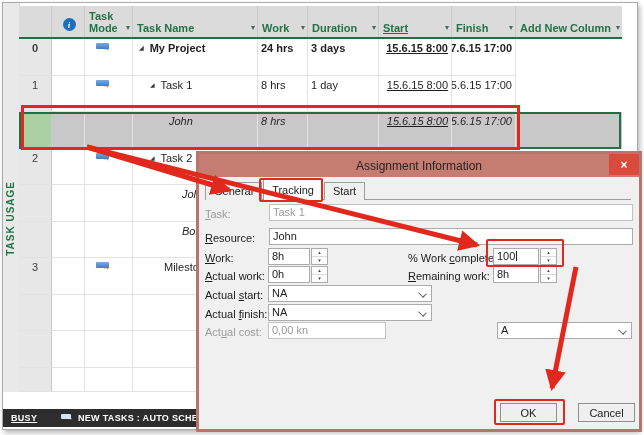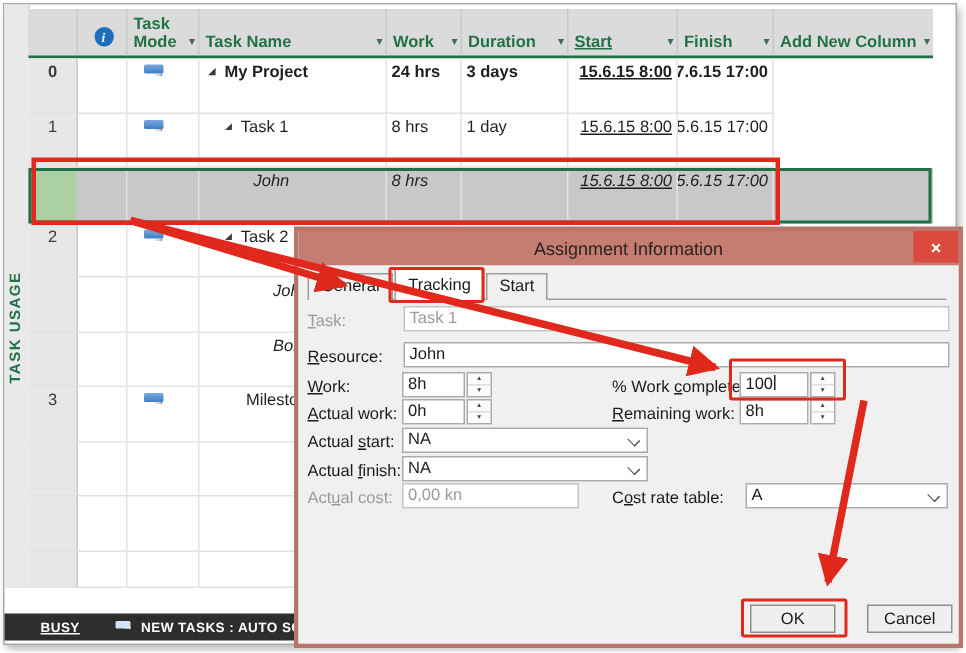--- a/index.html
+++ b/index.html
@@ -46,21 +46,21 @@
   .tri{display:inline-block;font-size:6px;color:#3a3a3a;margin-right:3px;vertical-align:2px;font-style:normal;}
   .ind1{padding-left:17px;}.ind2{padding-left:31px;}.inda1{padding-left:36px;}.inda2{padding-left:49px;}
   
   .modeicon{position:relative;display:inline-block;width:17px;height:12px;margin-left:8px;margin-top:1px;}
   .modeicon .bar{position:absolute;left:0;top:0;width:13px;height:6px;border-radius:1px;
                  background:linear-gradient(#79aade,#3f7ec1);} 
   .modeicon .marr{position:absolute;left:6px;top:1px;font-size:8px;color:#666;font-style:normal;font-weight:normal;}
   
   .statusbar{position:absolute;left:3px;top:409px;width:633px;height:18px;background:#2d2d2d;color:#fff;
              display:flex;align-items:center;font-size:9px;font-weight:bold;letter-spacing:.3px;}
-  .sb-busy{margin-left:24px;width:42px;text-decoration:underline;}
+  .sb-busy{margin-left:8px;width:42px;text-decoration:underline;}
   .sb-icon{position:relative;width:13px;height:11px;margin:0 4px 0 8px;}
   .sb-icon .bar{position:absolute;left:0;top:1px;width:10px;height:5px;background:#cfe4f7;border-radius:1px;}
   .sb-icon .marr{position:absolute;left:4px;top:0px;font-size:8px;color:#fff;}
   
   .dialog{position:absolute;left:196px;top:151px;width:446px;height:281px;z-index:30;
           border:3px solid #b8766b;background:#f0f0f0;box-sizing:border-box;}
   .titlebar{height:23px;background:#c47d70;position:relative;display:flex;align-items:center;justify-content:center;
             font-size:12px;color:#2a2222;}
   .closebtn{position:absolute;right:0;top:0;width:30px;height:21px;background:#da4a3d;color:#fff;
             display:flex;align-items:center;justify-content:center;font-size:12px;font-weight:bold;cursor:default;}
@@ -337,21 +337,20 @@
 
       <span class="dlabel" style="top:110px">Actual <u>s</u>tart:</span>
       <div class="dfield ddown" style="left:69px;width:164px;top:108px"><span>NA</span><span class="chev"></span></div>
 
       <span class="dlabel" style="top:129px">Actual <u>f</u>inish:</span>
       <div class="dfield ddown" style="left:69px;width:164px;top:127px"><span>NA</span><span class="chev"></span></div>
 
       <span class="dlabel dis" style="top:147px">Act<u>u</u>al cost:</span>
       <div class="dfield dis" style="left:69px;width:118px;top:145px"><span>0,00 kn</span></div>
 
-      <span class="dlabel right" style="top:147px">C<u>o</u>st rate table:</span>
       <div class="dfield ddown" style="left:298px;width:135px;top:145px"><span>A</span><span class="chev"></span></div>
 
       <div class="dbtn" style="left:301px">OK</div>
       <div class="dbtn" style="left:379px">Cancel</div>
     </div>
   </div>
 
   <div class="ann thick" style="left:21px;top:105px;width:499px;height:45px"></div>
   <div class="ann" style="left:259px;top:178px;width:64px;height:24px"></div>
   <div class="ann" style="left:486px;top:239px;width:78px;height:28px"></div>

